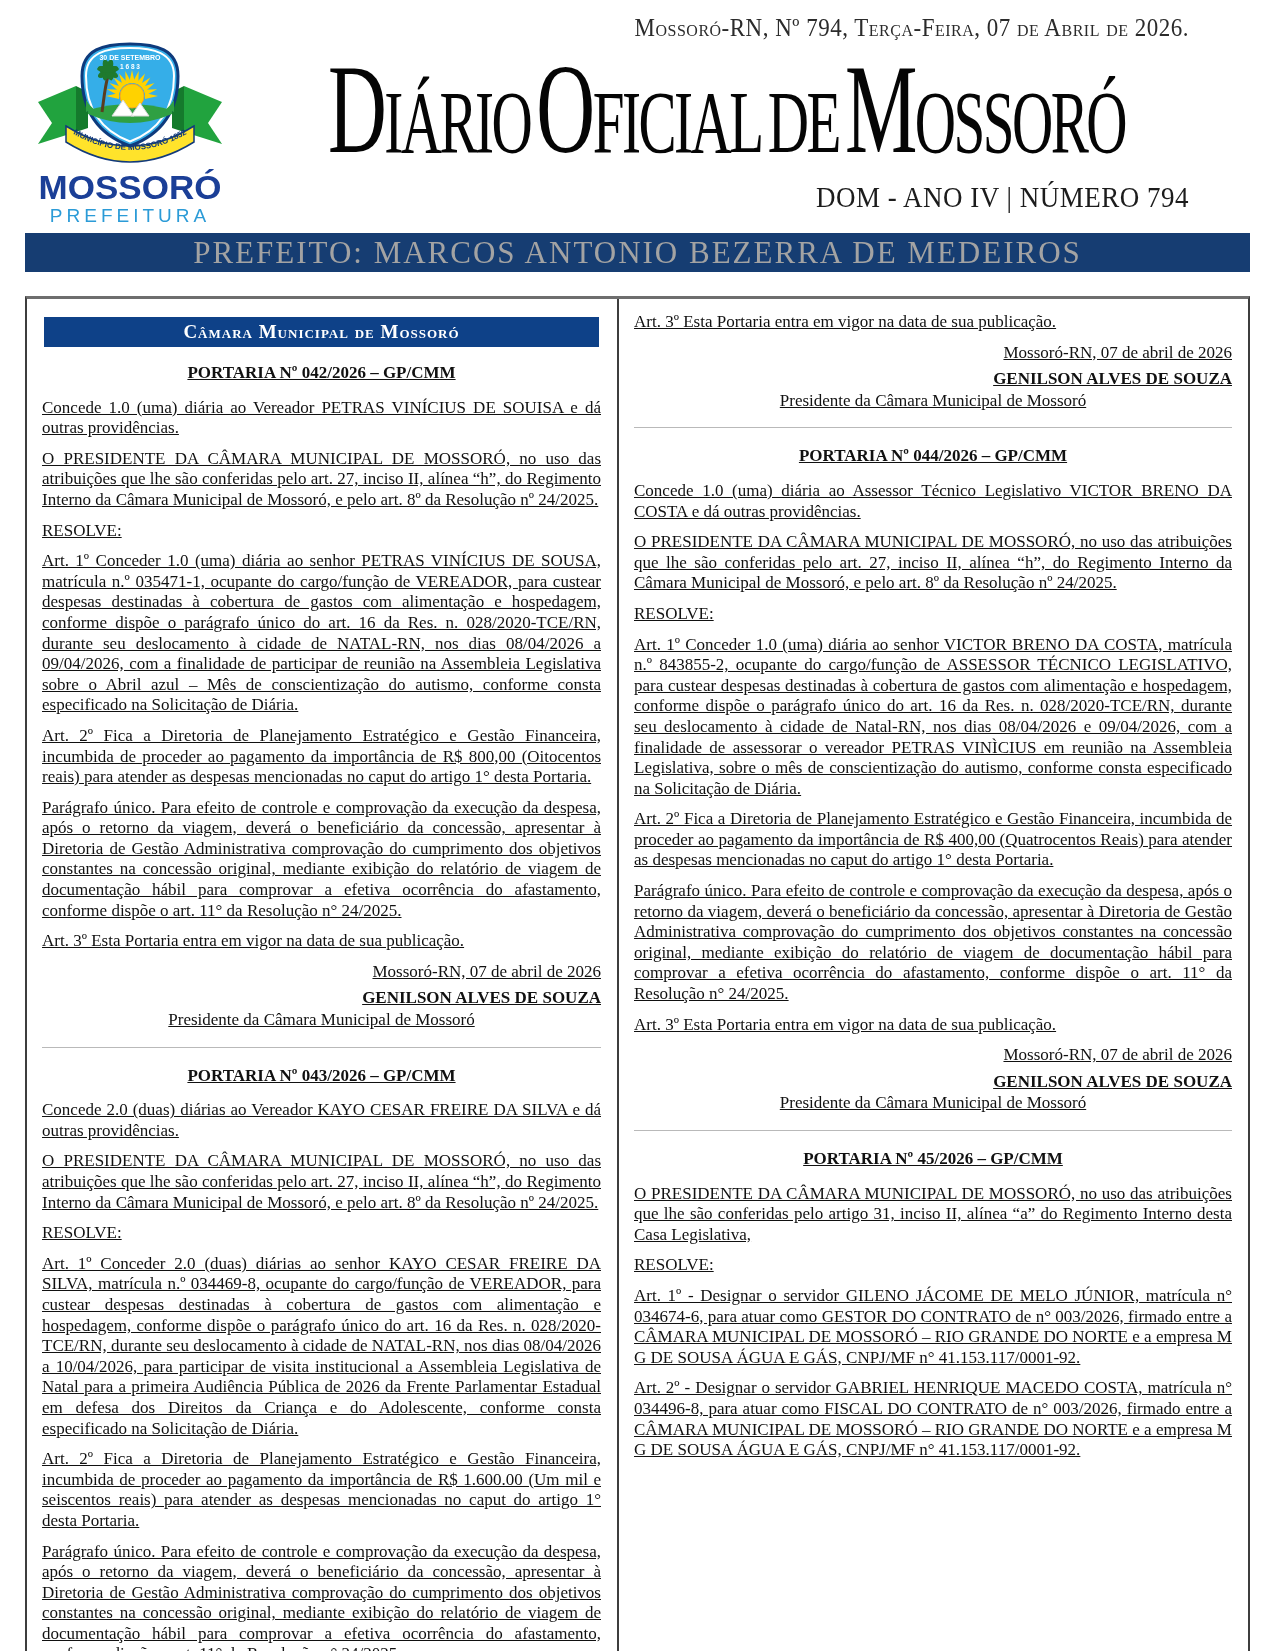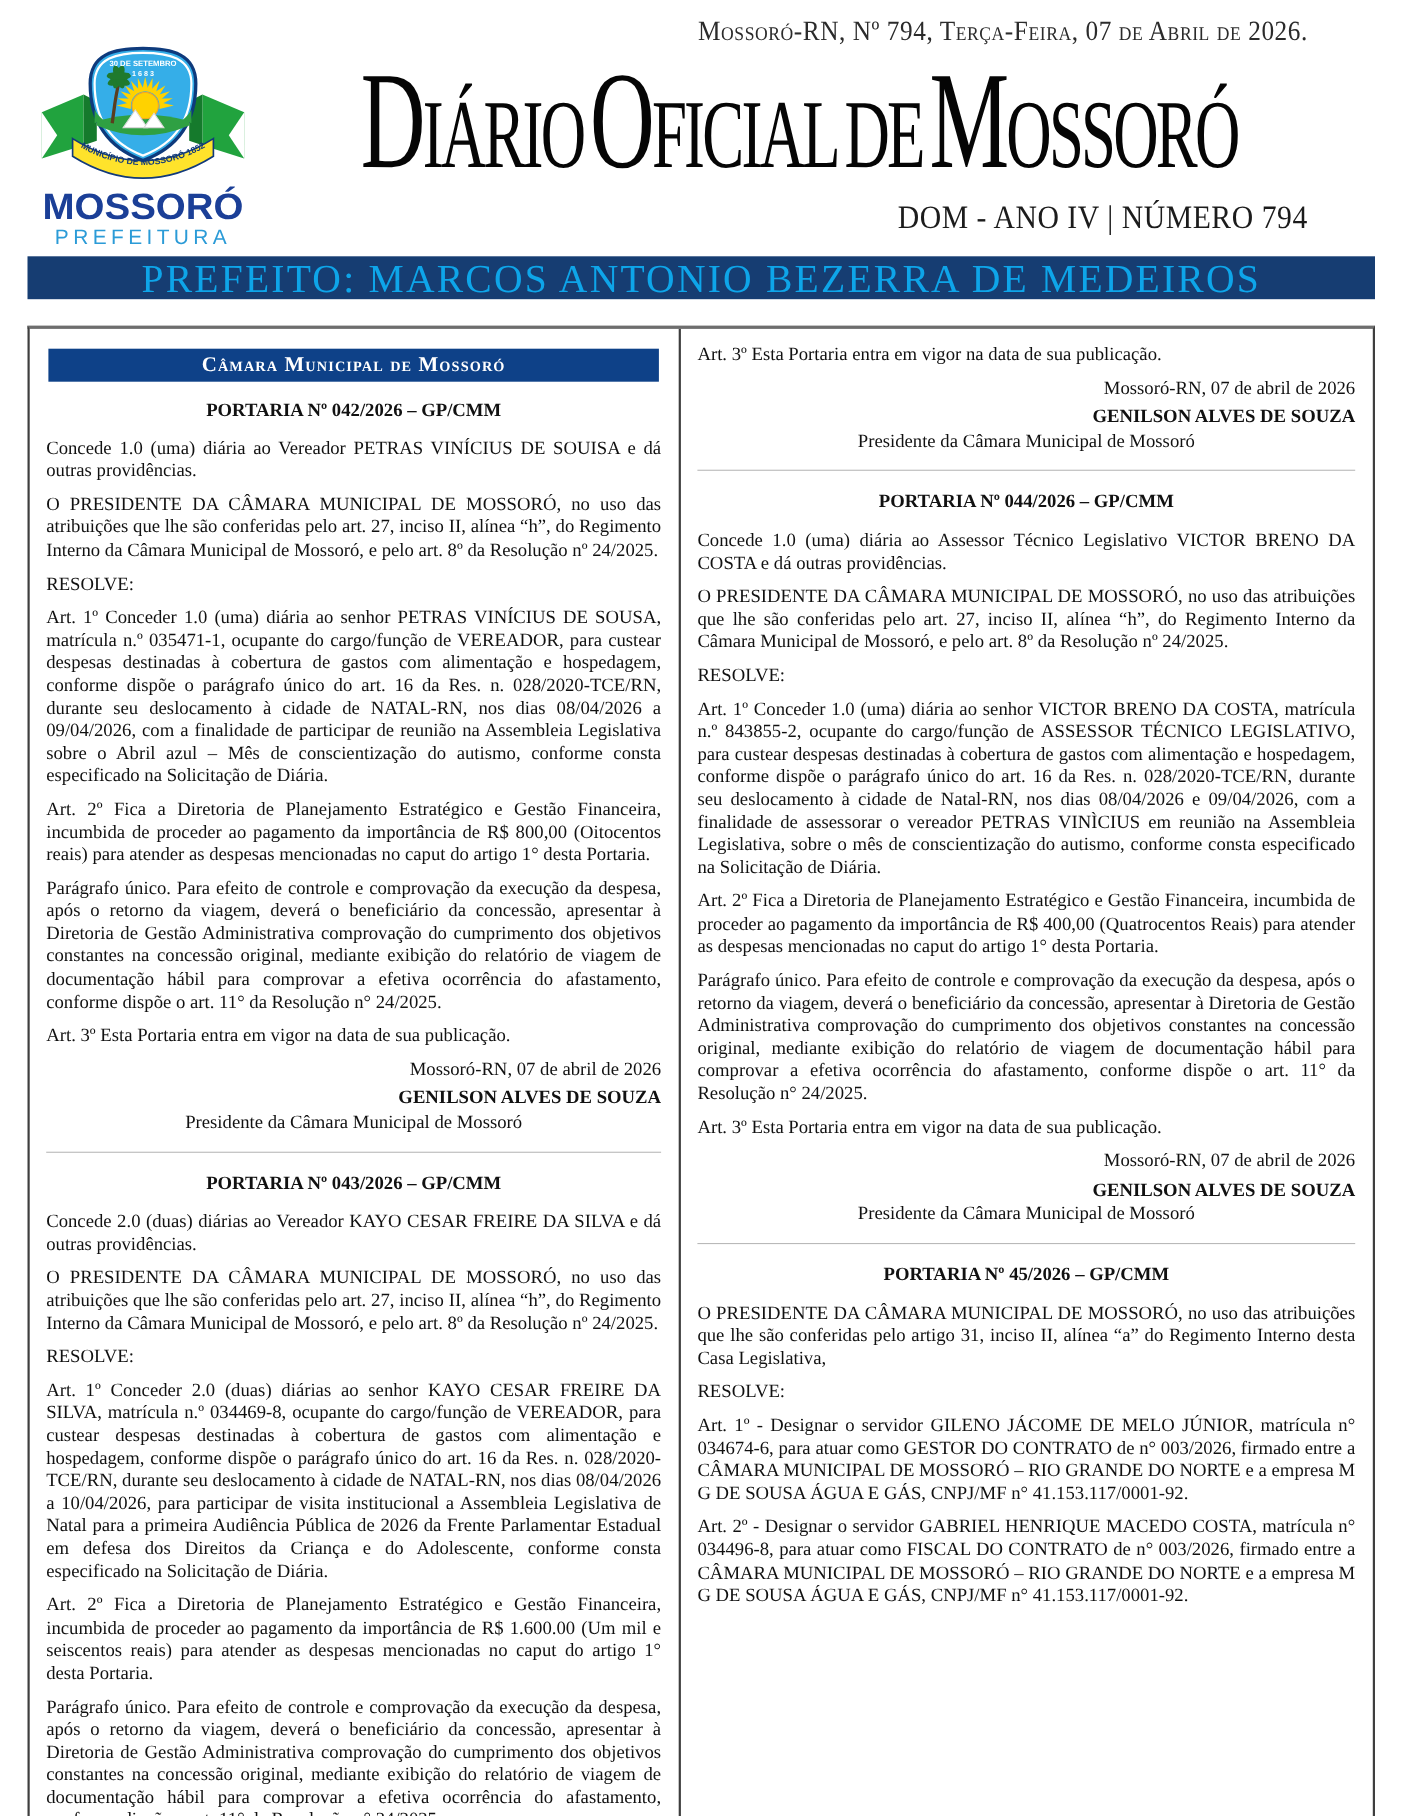--- a/index.html
+++ b/index.html
@@ -46,23 +46,23 @@
   }
   .edition{
     position:absolute;top:181px;right:86px;
     font-variant:small-caps;font-size:27px;color:#1c1c1c;letter-spacing:.5px;
     transform:scaleY(1.1);transform-origin:top right;
   }
 
   
   .prefeito-banner{
     position:absolute;left:25px;right:25px;top:233px;height:39px;
-    background:var(--banner-bg);color:#0ea5e9;
+    background:var(--banner-bg);color:#a3a3a3;
     display:flex;align-items:center;justify-content:center;
-    font-variant:small-caps;font-size:36px;letter-spacing:2px;
+    font-variant:small-caps;font-size:31px;letter-spacing:2px;
     transform-origin:center;
   }
 
   
   .content{
     position:absolute;left:25px;right:25px;top:296px;
     border-top:3px solid var(--border-top);
     border-left:2px solid var(--border-dark);
     border-right:2px solid var(--border-dark);
     display:flex;align-items:stretch;
@@ -71,21 +71,21 @@
   .col{padding:13px 16px 22px 15px;}
   .col.left{flex:0 0 592px;border-right:2px solid var(--border-dark);}
   .col.right{flex:1;}
 
   .section-bar{
     background:var(--section-bg);color:#ffffff;height:30px;margin:5px 2px 16px 2px;
     display:flex;align-items:center;justify-content:center;
     font-variant:small-caps;font-weight:bold;font-size:19px;letter-spacing:1px;
   }
 
-  .col p{font-size:17px;line-height:20.6px;margin:0 0 10px 0;}
+  .col p{font-size:17px;line-height:20.6px;margin:0 0 10px 0;text-decoration:underline;}
   .p-just{text-align:justify;text-justify:inter-word;}
   .p-title{text-align:center;font-weight:bold;font-size:17.5px;margin:8px 0 14px 0 !important;}
   .p-center{text-align:right;margin:2px 0 6px 0 !important;}
   .p-name{text-align:right;font-weight:bold;margin:0 0 1px 0 !important;}
   .p-role{text-align:center;margin:0 0 14px 0 !important;}
   .rule{border-top:1px solid var(--rule);margin:16px 0 18px 0;height:0;}
 </style>
 </head>
 <body>
 

